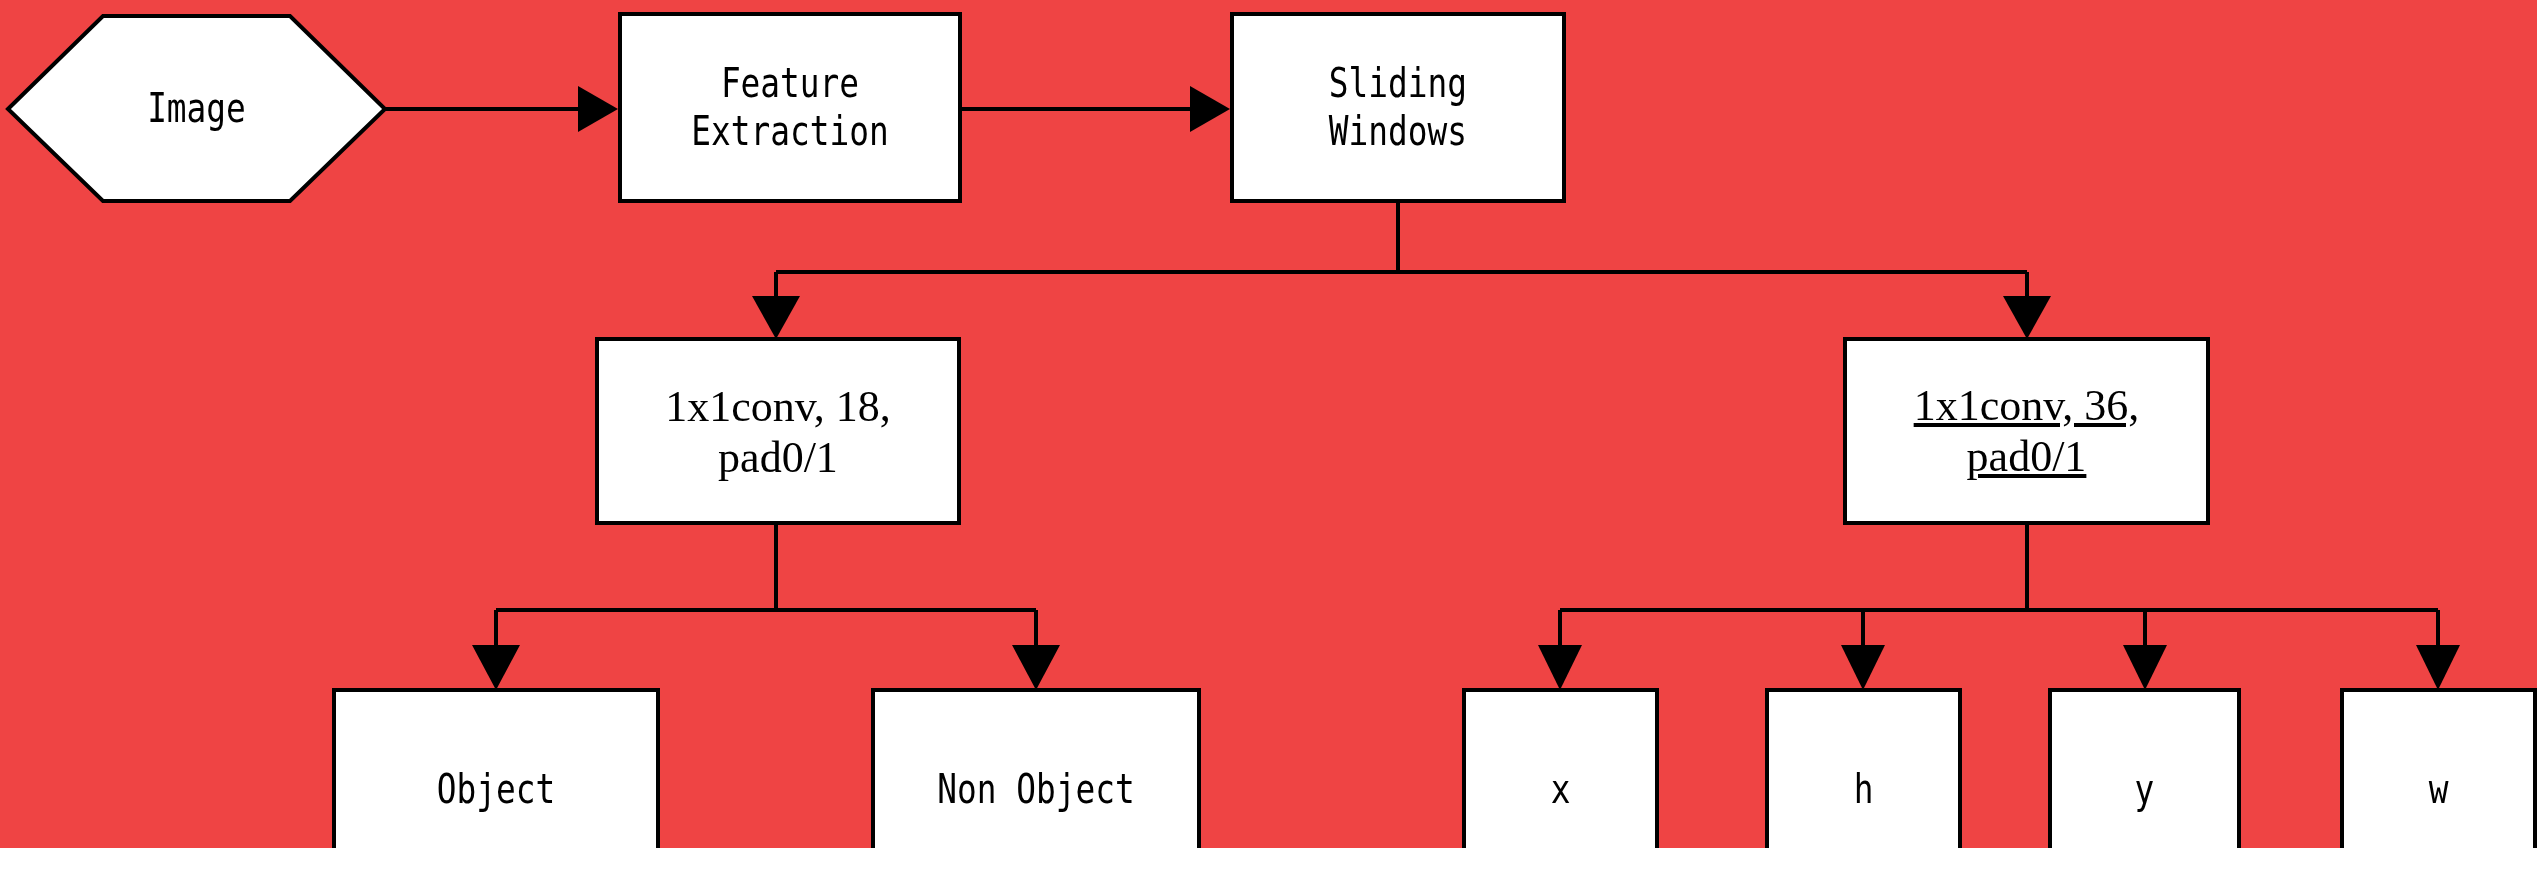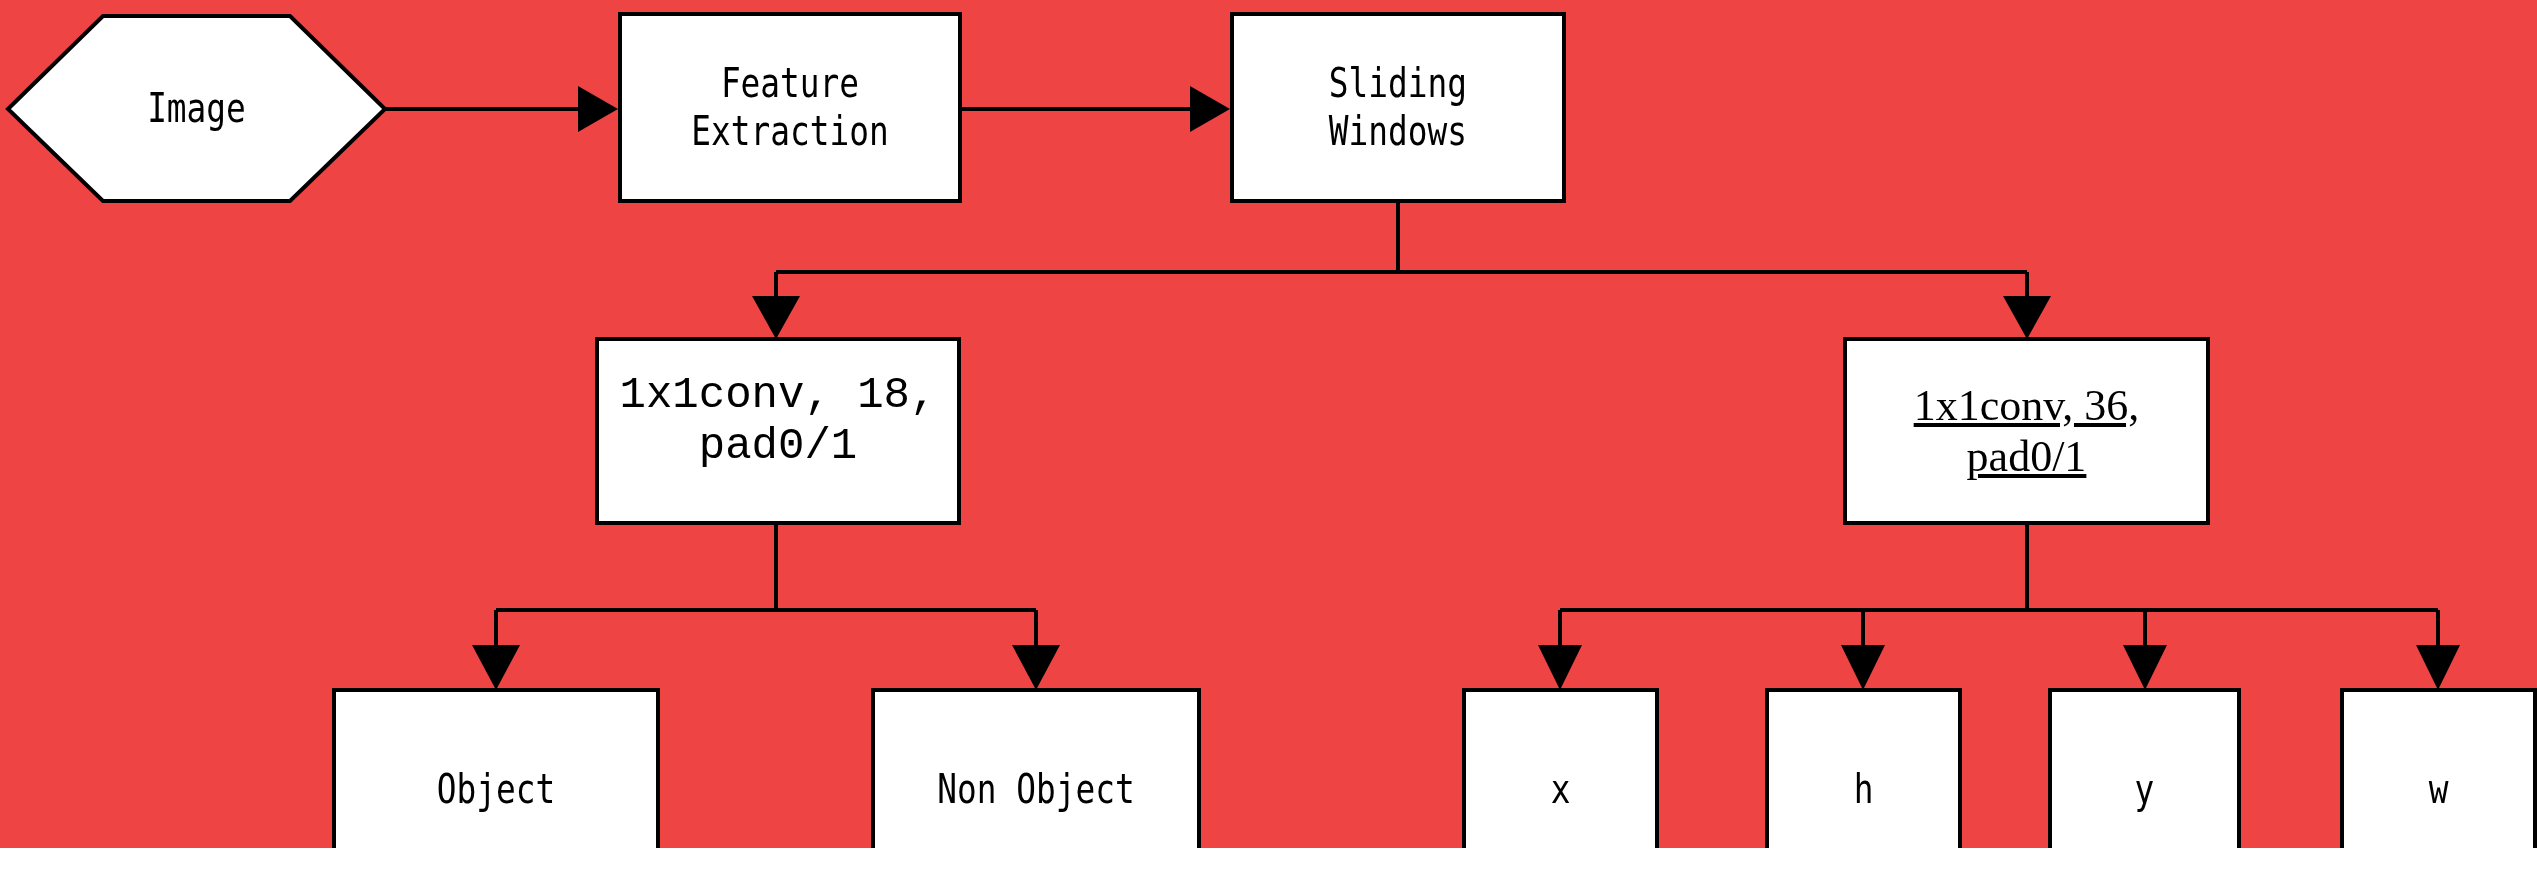--- a/index.html
+++ b/index.html
@@ -118,21 +118,21 @@
   </svg>
 
   <div class="node-label mono-label" style="left:8px; top:16px; width:377px; height:186px;">Image</div>
 
   <div class="node-label mono-label" style="left:620px; top:14px; width:340px; height:187px;">Feature
 Extraction</div>
 
   <div class="node-label mono-label" style="left:1232px; top:14px; width:332px; height:187px;">Sliding
 Windows</div>
 
-  <div class="node-label serif-label" style="left:597px; top:329px; width:362px; height:184px;font-family:Liberation Mono, monospace;">1x1conv, 18,
+  <div class="node-label serif-label" style="left:597px; top:340px; width:362px; height:184px;">1x1conv, 18,
 pad0/1</div>
 
   <div class="node-label serif-label" style="left:1845px; top:339px; width:363px; height:184px;text-decoration:underline;">1x1conv, 36,
 pad0/1</div>
 
   <div class="node-label mono-label" style="left:334px; top:690px; width:324px; height:200px;">Object</div>
 
   <div class="node-label mono-label" style="left:873px; top:690px; width:326px; height:200px;">Non Object</div>
 
   <div class="node-label mono-label" style="left:1464px; top:690px; width:193px; height:200px;">x</div>

